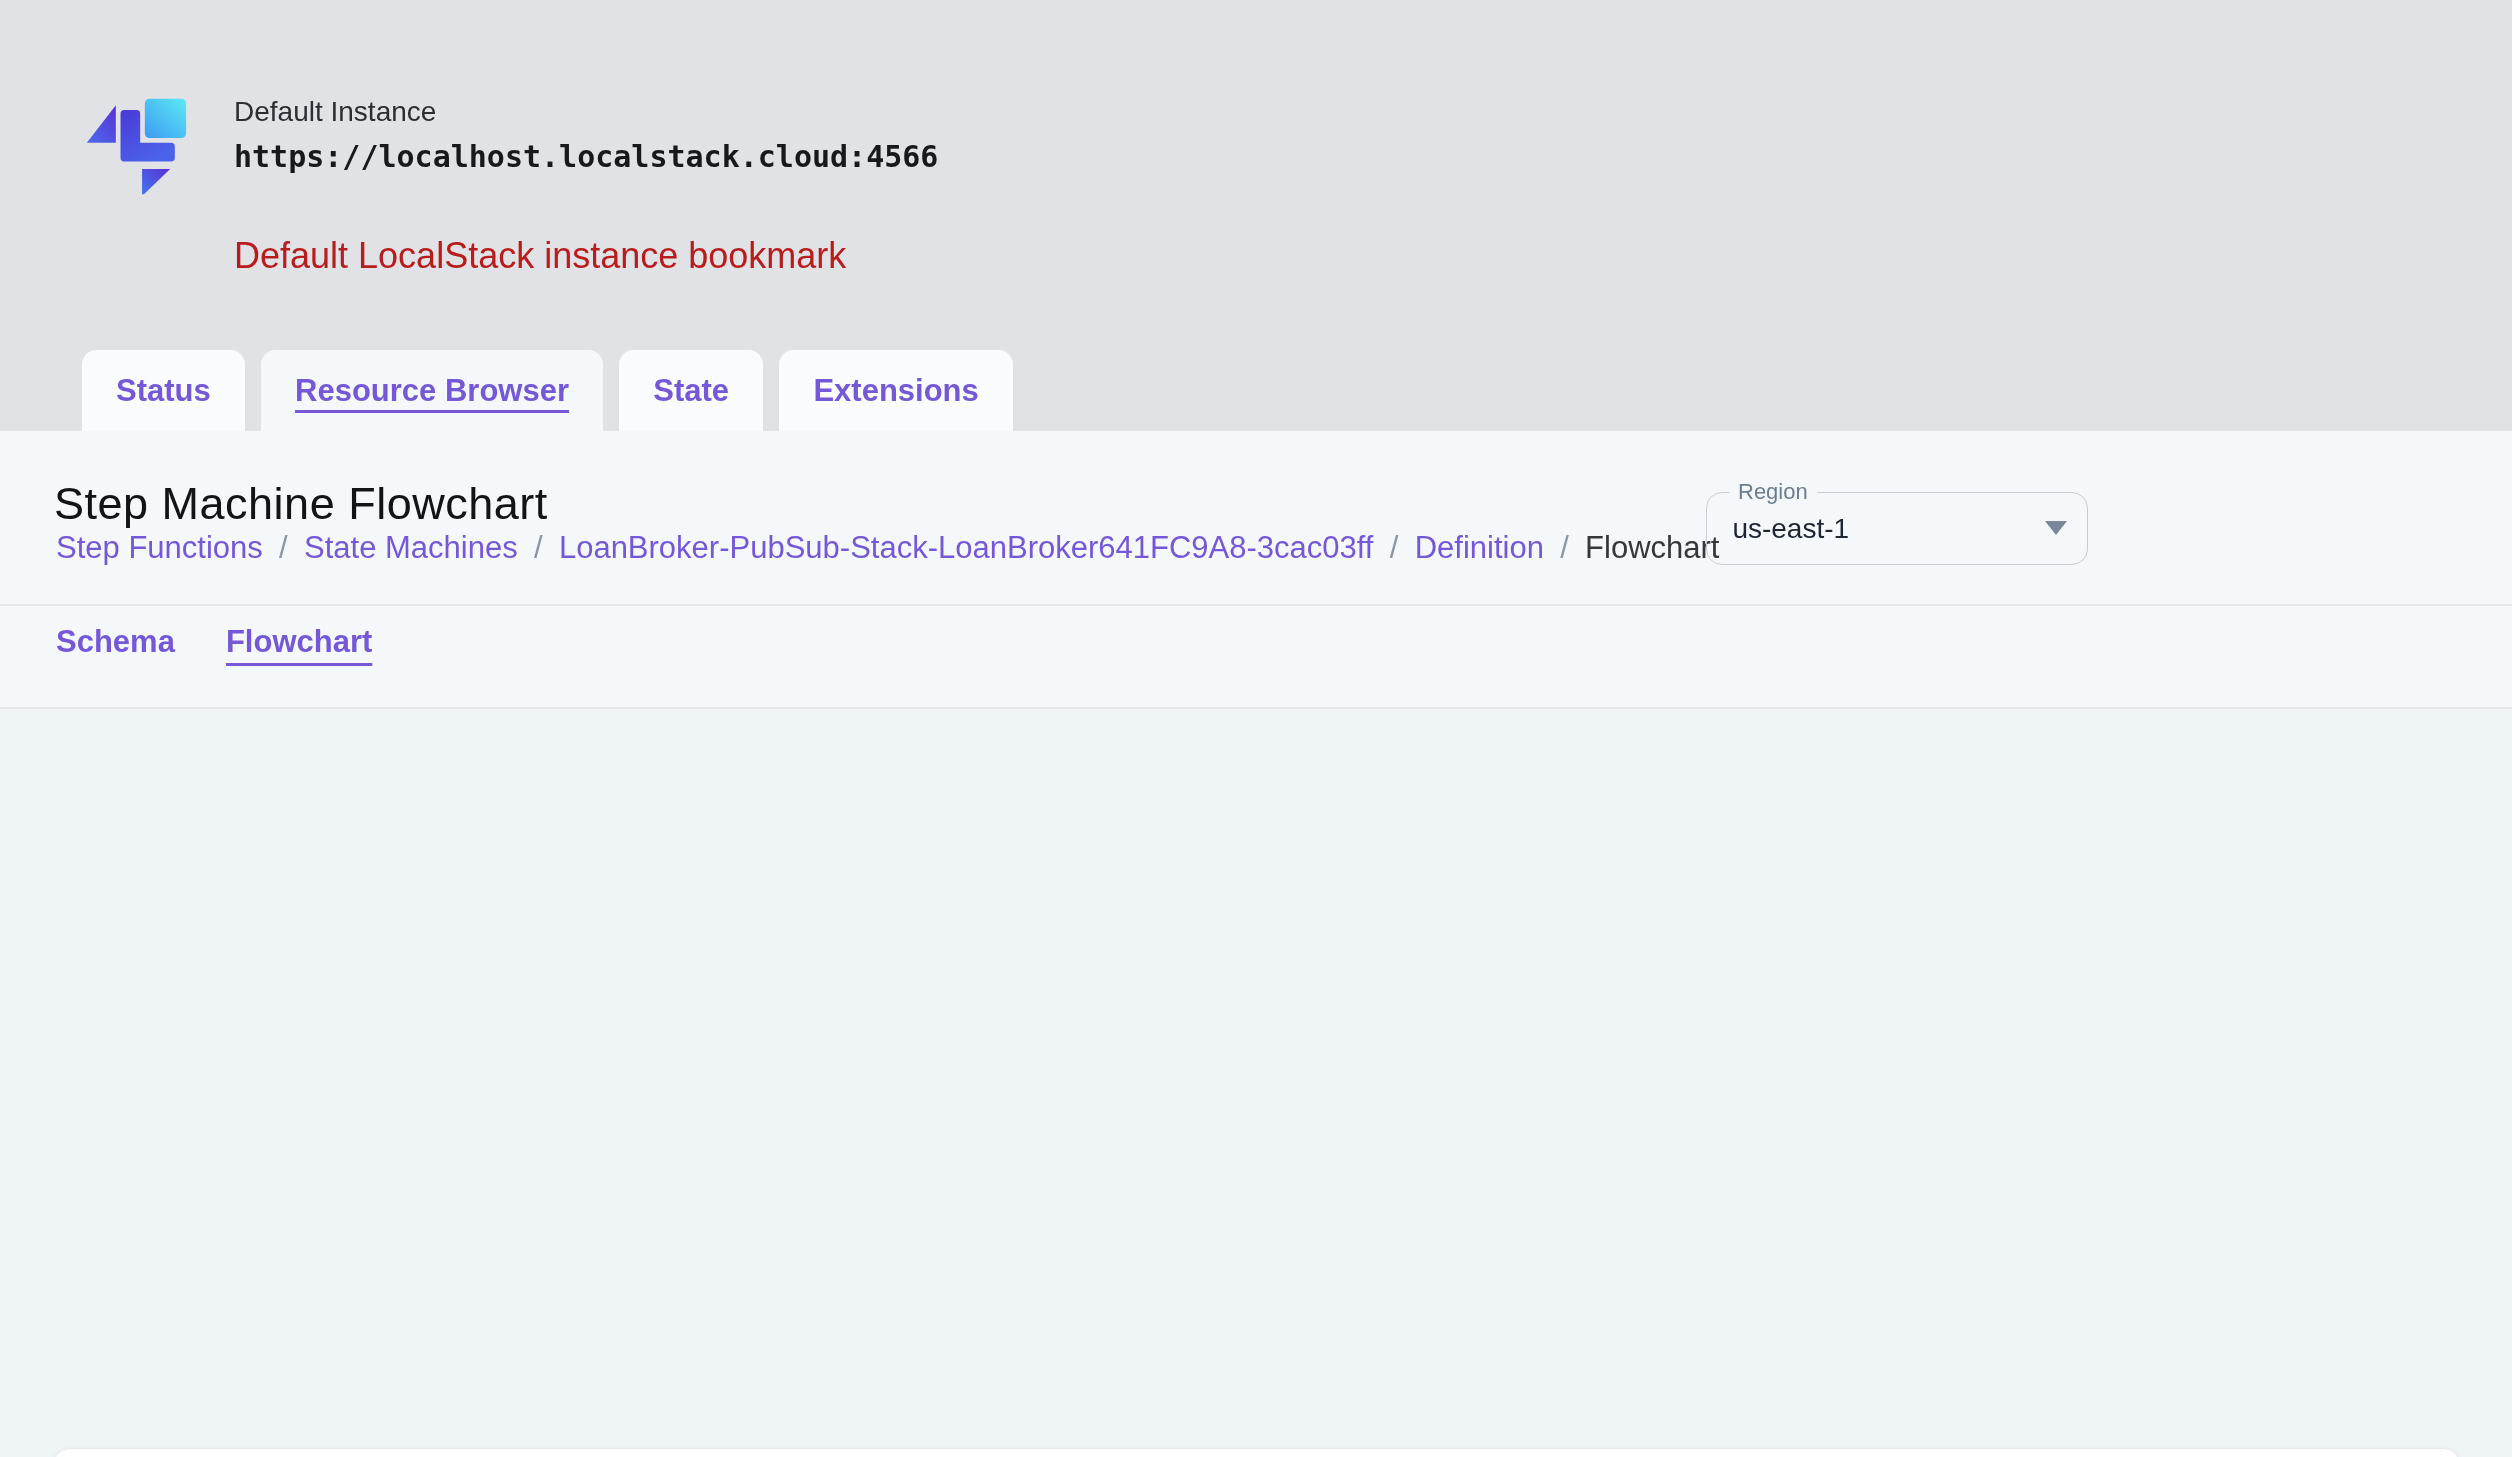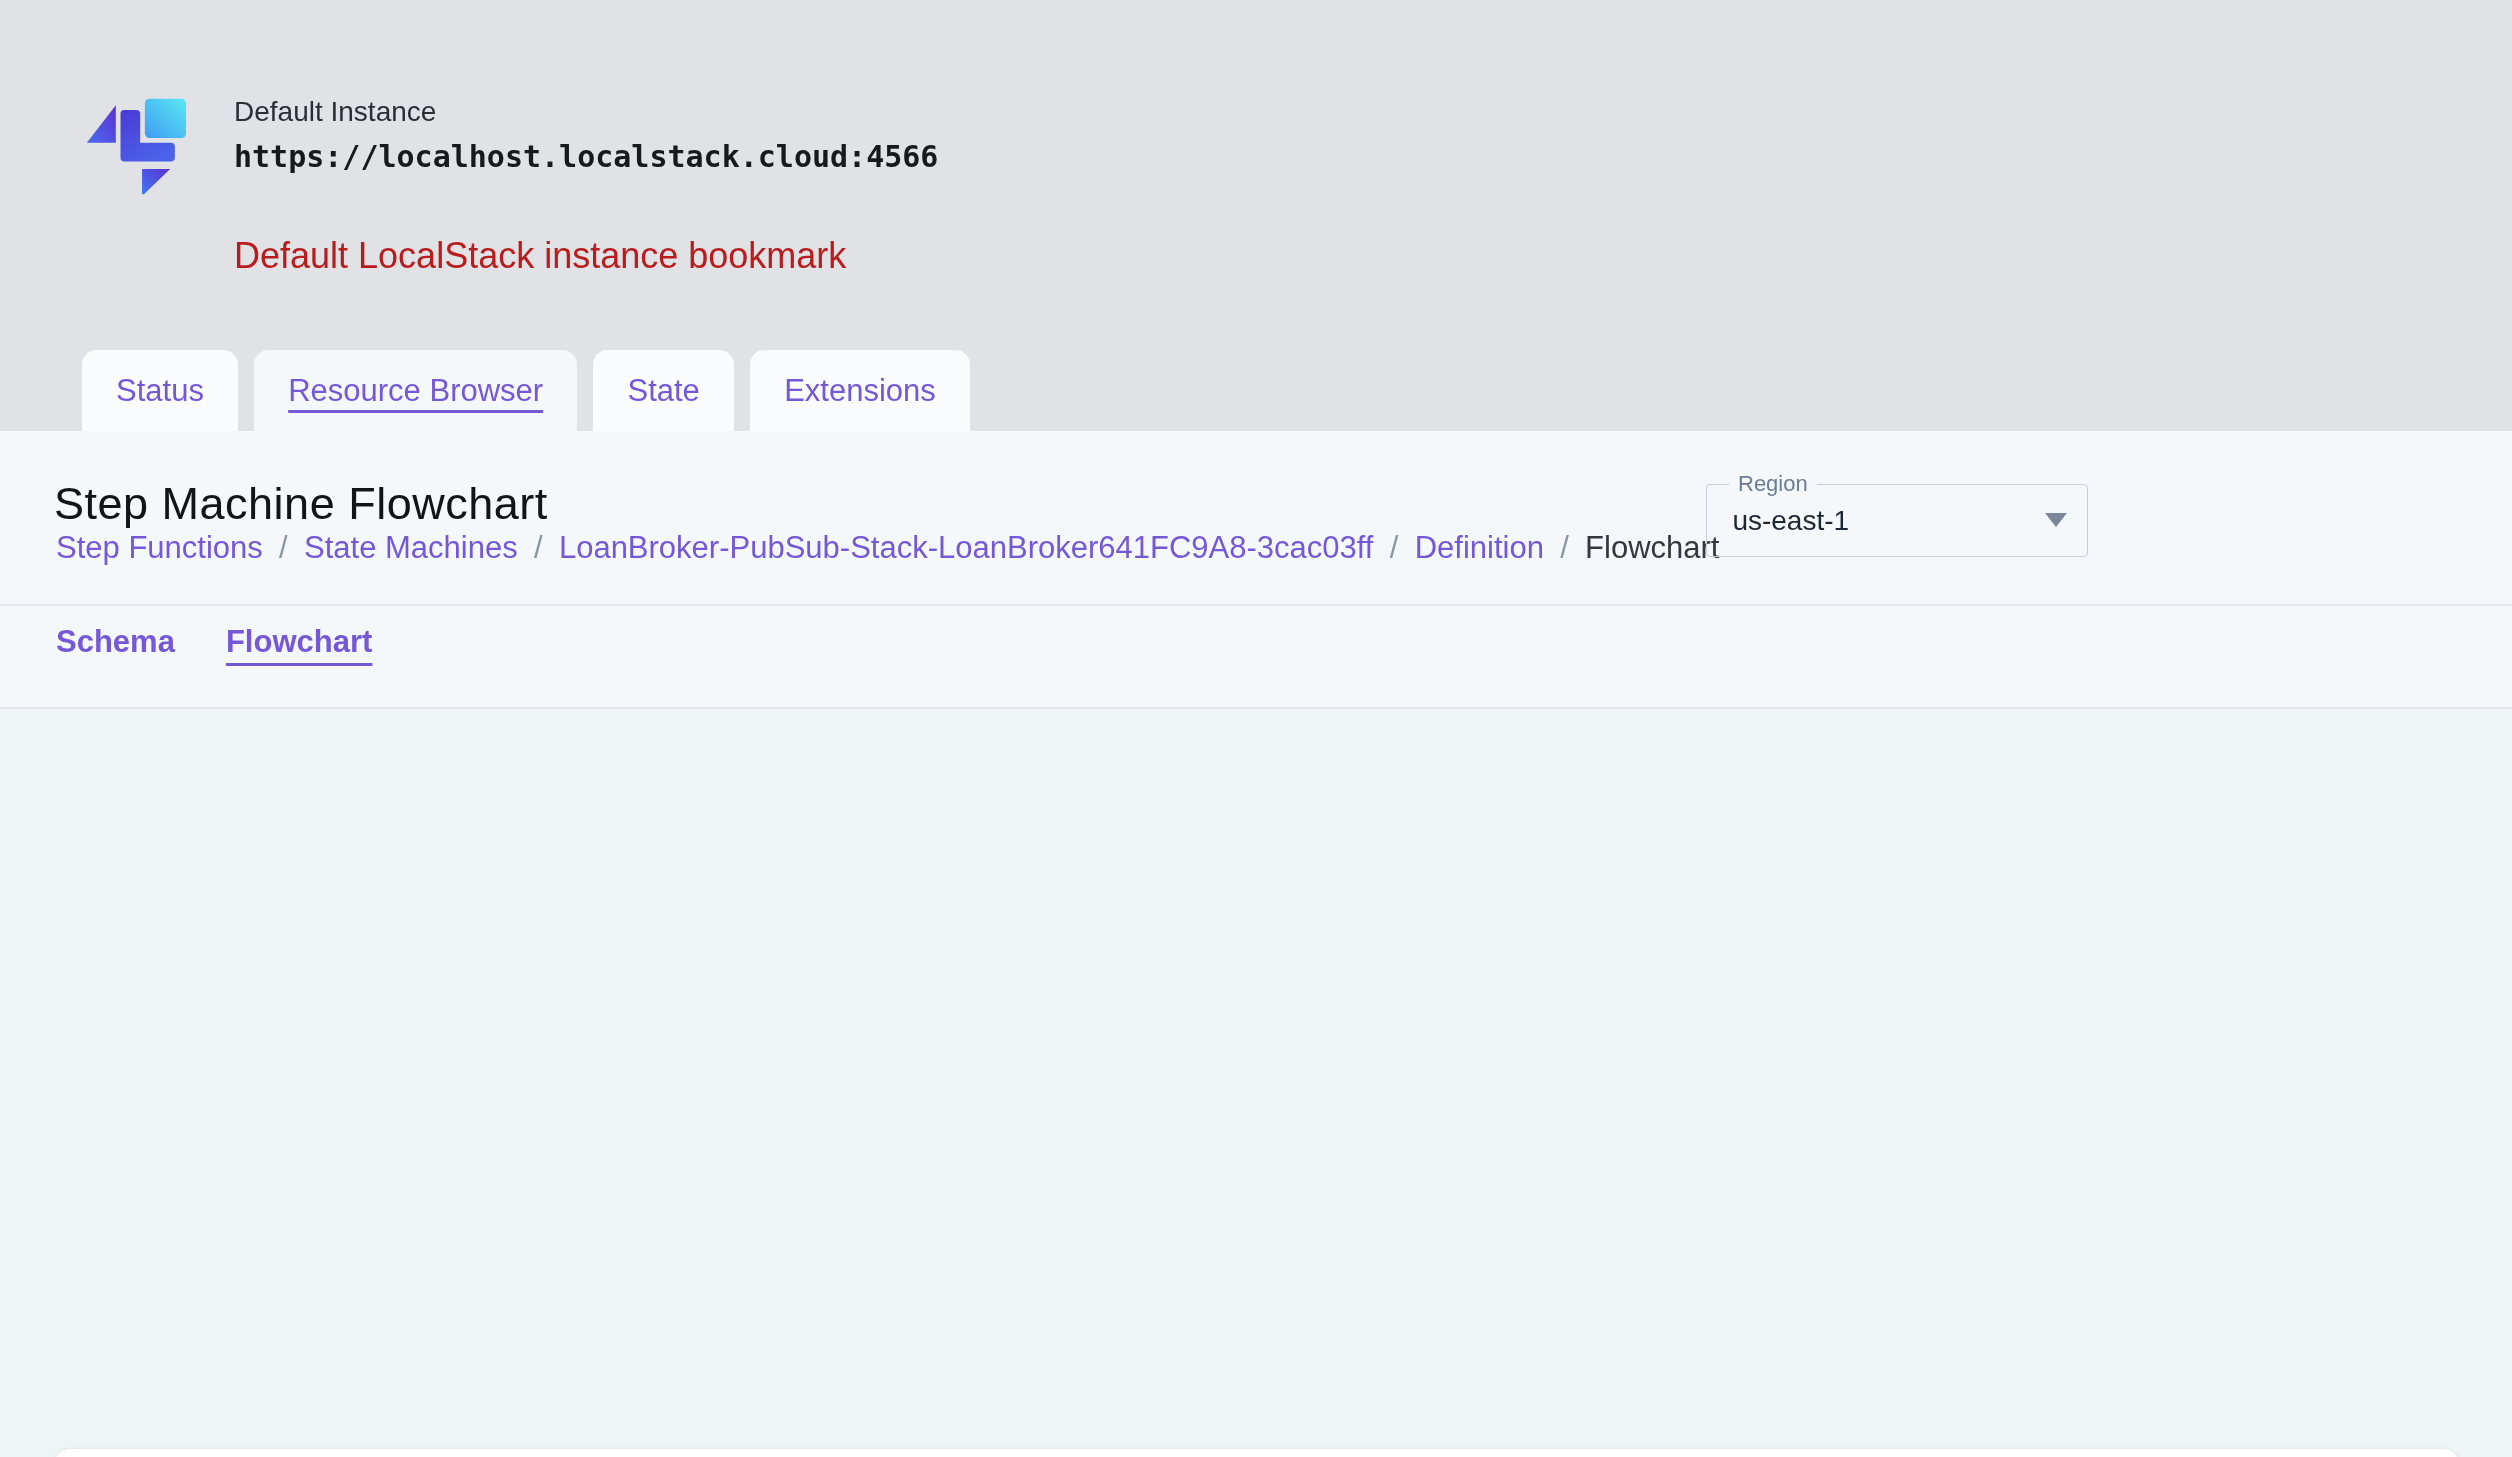--- a/index.html
+++ b/index.html
@@ -18,34 +18,34 @@
   .topbar-right { position:absolute; right:142px; top:94px; height:80px; display:flex; align-items:center; gap:33px; }
   .badge-pro { display:flex; align-items:center; justify-content:center; height:54px; padding:0 25.4px;
     border:1.8px solid #8b74dd; border-radius:29px; color:#7458d8; font-size:26px; background:transparent; }
   .badge-running { display:flex; align-items:center; justify-content:center; height:56px; padding:0 27px;
     border-radius:31px; background:#45a566; color:#ffffff; font-size:26px; }
   .btn-edit { display:flex; align-items:center; justify-content:center; gap:14.5px; height:73px; padding:0 33px;
     border:1.8px solid #8b74dd; border-radius:14.5px; color:#6d50d6; font-size:28px; background:transparent; cursor:pointer; }
   .btn-edit svg { width:33px; height:33px; }
 
   
-  .tabbar { position:absolute; left:82px; top:350px; display:flex; gap:16.3px; height:81px; }
+  .tabbar { position:absolute; left:82px; top:350px; display:flex; gap:16.3px; height:81px;font-weight:bold; }
   .tab { display:flex; align-items:center; justify-content:center; padding:0 34px; height:81px;
     background:#fafbfd; border-radius:14.5px 14.5px 0 0; color:#7458d8; font-size:31px; cursor:pointer; white-space:nowrap; }
   .tab.active { background:#f5f8fa; text-decoration:underline; text-underline-offset:9px; text-decoration-thickness:2.7px; }
 
   
   .panel { position:absolute; left:0; top:431px; width:2512px; height:1026px; background:#f5f8fa; }
   .page-title { position:absolute; left:54px; top:478px; font-size:45px; font-weight:500; color:#121417; letter-spacing:0.5px; }
   .breadcrumbs { position:absolute; left:56px; top:530px; display:flex; gap:16.3px; font-size:31px; white-space:nowrap;justify-content:space-between; }
   .crumb { color:#7458d8; cursor:pointer; }
   .crumb.current { color:#33383d; cursor:default; }
   .crumb-sep { color:#8b96a3; }
 
-  .field { position:absolute; border:1.8px solid #c6cdd6; border-radius:4px; background:transparent; }
+  .field { position:absolute; border:1.8px solid #c6cdd6; border-radius:16px; background:transparent;margin-top:8px; }
   .field-label { position:absolute; top:-14.5px; left:22px; padding:0 9px; background:#f5f8fa; font-size:22px; color:#6b7d92; }
   .field-region { left:1706px; top:484px; width:382px; height:73px; cursor:pointer; }
   .field-account { left:2122px; top:484px; width:338px; height:73px; }
   .field-value { position:absolute; left:25.4px; top:0; height:100%; display:flex; align-items:center; font-size:28px; color:#1d2633; }
   .caret { position:absolute; right:20px; top:50%; margin-top:-7.3px; width:0; height:0;
     border-left:11.8px solid transparent; border-right:11.8px solid transparent; border-top:14.5px solid #7a8699; }
   .account-input { position:absolute; left:0; top:0; width:100%; height:100%; border:none; outline:none; background:transparent;
     padding-left:25.4px; font-size:28px; color:#1d2633; font-family:"Liberation Sans", sans-serif; }
 
   .divider { position:absolute; left:0; width:2512px; height:1.8px; background:#e4e8ec; }

